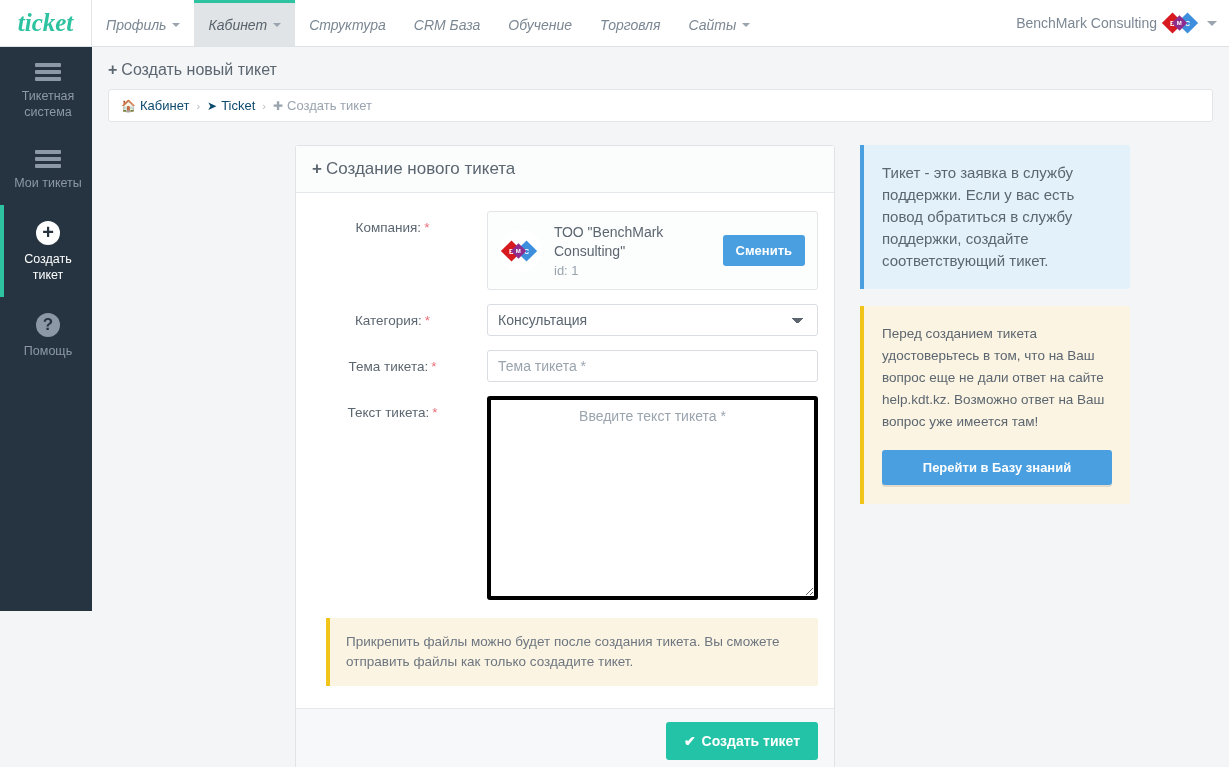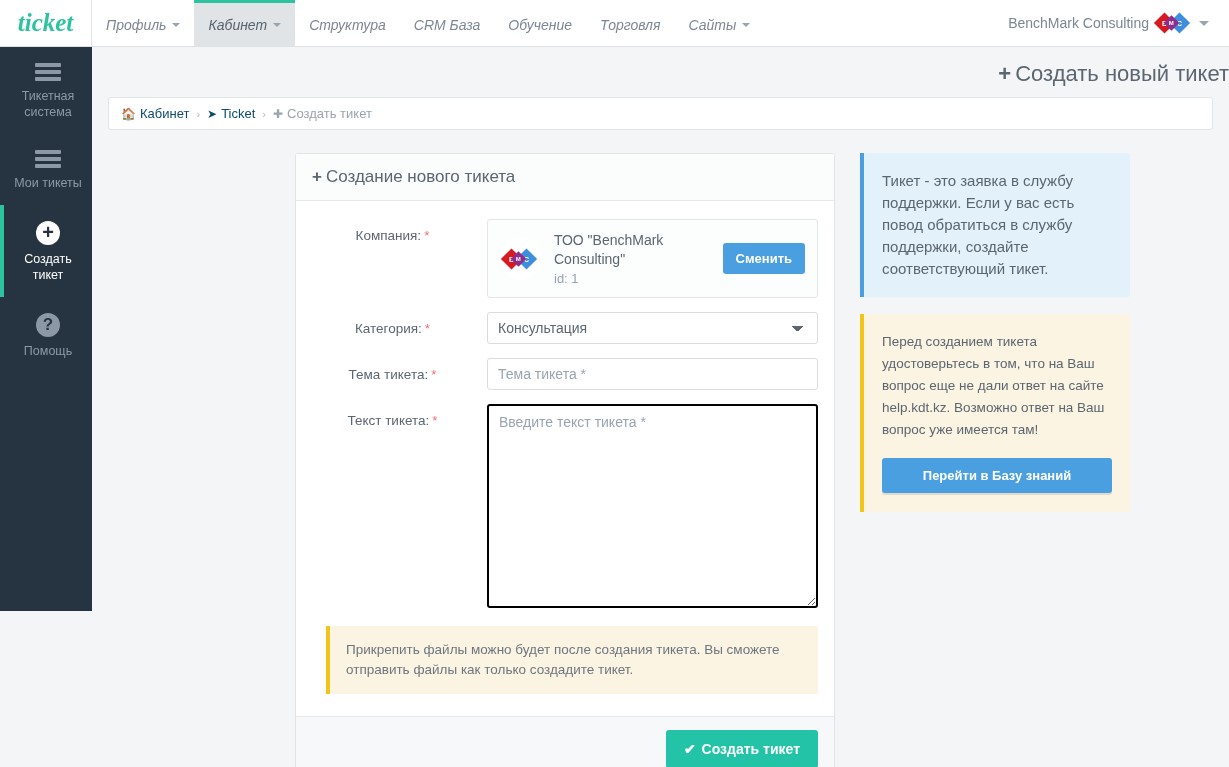--- a/index.html
+++ b/index.html
@@ -50,21 +50,21 @@
     border-top: 4px solid #9aa4ae;
   }
   .nav-item.active {
     background: #e1e4e6;
     color: #59636d;
     border-top: 3px solid #2ec3a0;
   }
   .nav-right {
     margin-left: auto;
     display: flex; align-items: center;
-    padding-right: 20px; gap: 8px;
+    padding-right: 12px; gap: 8px;
   }
   .nav-user-name {
     font-size: 14px; color: #7b8793; white-space: nowrap;
   }
 
   
   .bmc {
     position: relative; width: 34px; height: 22px; flex: none;
   }
   .bmc .dia {
@@ -125,25 +125,24 @@
   .side-label { display: block; }
 
   
   .content {
     position: absolute; left: 92px; top: 47px;
     width: 1137px; height: 720px;
     background: #f4f5f7;
     overflow: hidden;
   }
   .page-title {
-    font-size: 22px; color: #5b6670;
+    font-size: 16px; color: #5b6670;
     padding: 14px 0 10px 16px;
     font-weight: normal;
     margin: 0;
-    text-align: right;
   }
   .page-title .plus { font-weight: bold; color: #5b6670; margin-right: 4px; }
 
   .breadcrumb-bar {
     margin: 0 16px;
     background: #ffffff;
     border: 1px solid #e3e6e9;
     border-radius: 3px;
     height: 33px;
     display: flex; align-items: center;
@@ -252,28 +251,29 @@
       linear-gradient(45deg, transparent 50%, #5b6670 50%),
       linear-gradient(135deg, #5b6670 50%, transparent 50%);
     background-position: calc(100% - 19px) 13px, calc(100% - 13px) 13px;
     background-size: 6px 6px, 6px 6px;
     background-repeat: no-repeat;
   }
   input.field::placeholder { color: #9aa4ae; }
   textarea.field {
     width: 100%;
     height: 204px;
-    border: 2px solid #000000;
+    border: 4px solid #000000;
     border-radius: 3px;
     padding: 8px 10px;
     font-size: 14px;
     color: #1d4ed8;
     font-family: "Liberation Sans", sans-serif;
     outline: none;
     resize: vertical;
+    text-align: center;
   }
   textarea.field::placeholder { color: #9aa4ae; }
 
   .alert {
     border-left: 4px solid #f0c419;
     background: #fcf4e2;
     padding: 14px 16px;
     font-size: 13.5px; color: #6d7680;
     line-height: 20px;
     border-radius: 0 2px 2px 0;

